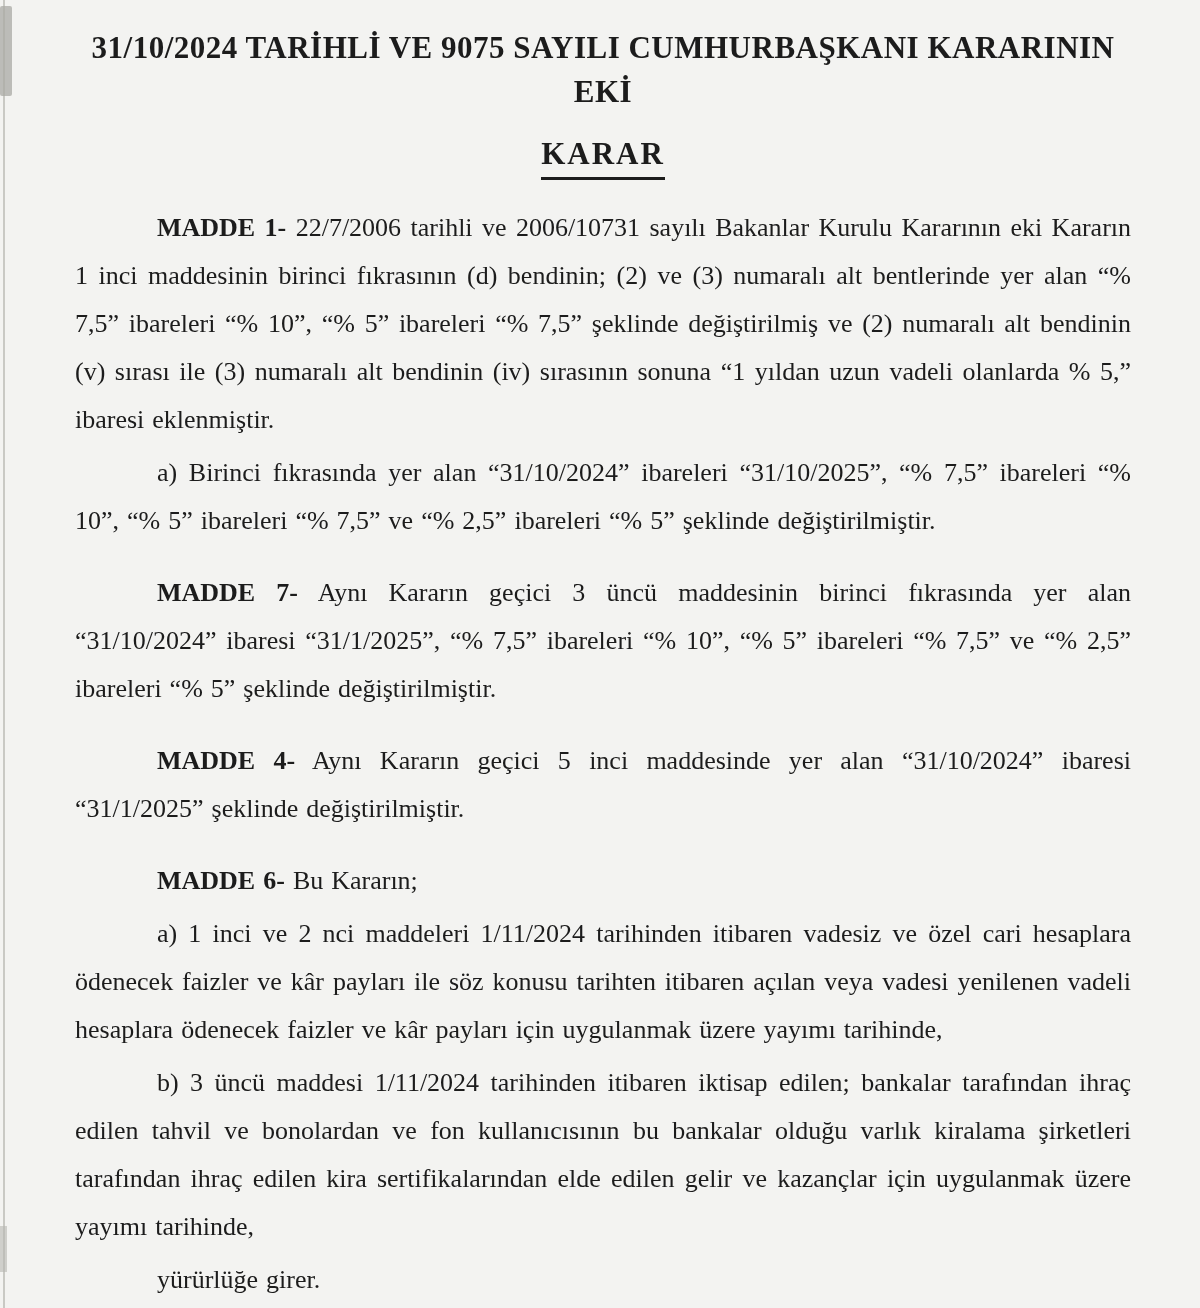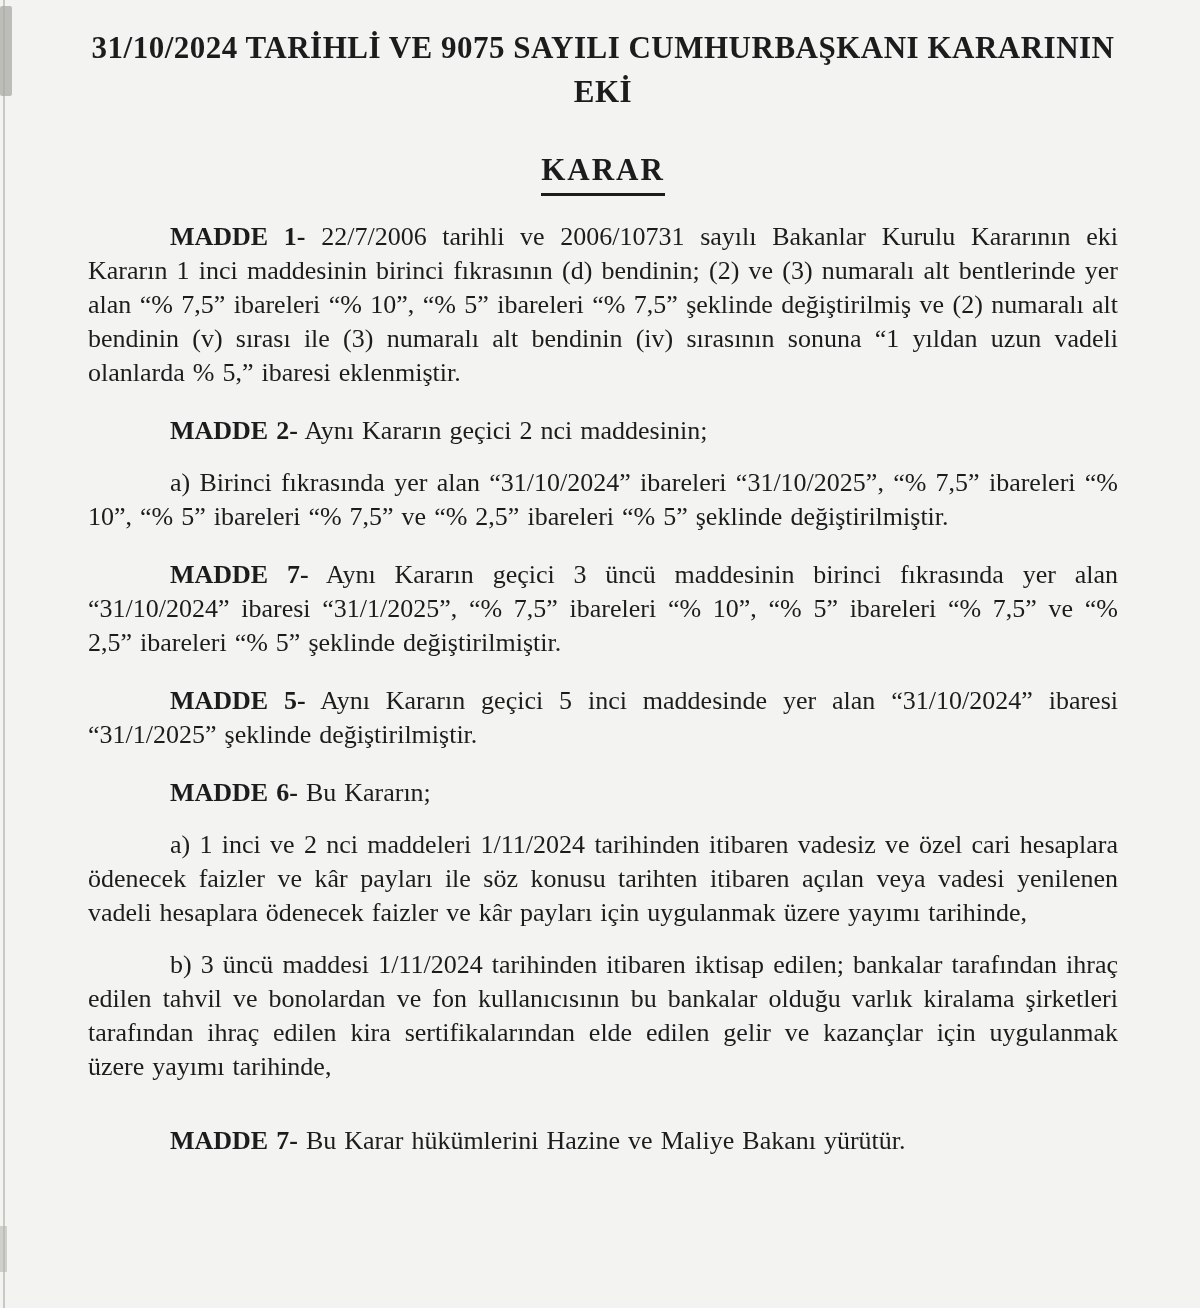--- a/index.html
+++ b/index.html
@@ -51,28 +51,28 @@
     line-height: 44px;
     letter-spacing: 0.5px;
     margin: 0;
   }
   .title-line2 {
     display: inline-block;
     font-size: 31px;
     font-weight: bold;
     line-height: 44px;
     letter-spacing: 2px;
-    margin-top: 16px;
+    margin-top: 0;
     border-bottom: 3px solid #1c1c1c;
     padding-bottom: 1px;
   }
   .body-text p.para {
-    margin: 18px;
+    margin: 5px;
     font-size: 26px;
-    line-height: 34px;
+    line-height: 48px;
     text-align: justify;
     text-indent: 82px;
     word-spacing: 1.5px;
   }
   .body-text p.para.article-start {
     margin-top: 24px;
   }
   .body-text p.para.last-article {
     margin-top: 40px;
   }
@@ -91,34 +91,34 @@
   <div class="title-block">
     <div class="title-line1">31/10/2024 TARİHLİ VE 9075 SAYILI CUMHURBAŞKANI KARARININ EKİ</div>
     <br>
     <span class="title-line2">KARAR</span>
   </div>
 
   <div class="body-text">
 
       <p class="para article-start"><b>MADDE 1-</b> <span>22/7/2006 tarihli ve 2006/10731 sayılı Bakanlar Kurulu Kararının eki Kararın 1 inci maddesinin birinci fıkrasının (d) bendinin; (2) ve (3) numaralı alt bentlerinde yer alan “% 7,5” ibareleri “% 10”, “% 5” ibareleri “% 7,5” şeklinde değiştirilmiş ve (2) numaralı alt bendinin (v) sırası ile (3) numaralı alt bendinin (iv) sırasının sonuna “1 yıldan uzun vadeli olanlarda % 5,” ibaresi eklenmiştir.</span></p>
 
-      <p class="para article-start"><b>MADDE 2-</b> <span>Aynı Kararın geçici 2 nci maddesinin;</span></p>
 
       <p class="para"> <span>a) Birinci fıkrasında yer alan “31/10/2024” ibareleri “31/10/2025”, “% 7,5” ibareleri “% 10”, “% 5” ibareleri “% 7,5” ve “% 2,5” ibareleri “% 5” şeklinde değiştirilmiştir.</span></p>
 
 
       <p class="para article-start"><b>MADDE 7-</b> <span>Aynı Kararın geçici 3 üncü maddesinin birinci fıkrasında yer alan “31/10/2024” ibaresi “31/1/2025”, “% 7,5” ibareleri “% 10”, “% 5” ibareleri “% 7,5” ve “% 2,5” ibareleri “% 5” şeklinde değiştirilmiştir.</span></p>
 
 
-      <p class="para article-start"><b>MADDE 5-</b> <span>Aynı Kararın geçici 5 inci maddesinde yer alan “31/10/2024” ibaresi “31/1/2025” şeklinde değiştirilmiştir.</span></p>
+      <p class="para article-start"><b>MADDE 4-</b> <span>Aynı Kararın geçici 5 inci maddesinde yer alan “31/10/2024” ibaresi “31/1/2025” şeklinde değiştirilmiştir.</span></p>
 
       <p class="para article-start"><b>MADDE 6-</b> <span>Bu Kararın;</span></p>
 
       <p class="para"> <span>a) 1 inci ve 2 nci maddeleri 1/11/2024 tarihinden itibaren vadesiz ve özel cari hesaplara ödenecek faizler ve kâr payları ile söz konusu tarihten itibaren açılan veya vadesi yenilenen vadeli hesaplara ödenecek faizler ve kâr payları için uygulanmak üzere yayımı tarihinde,</span></p>
 
       <p class="para"> <span>b) 3 üncü maddesi 1/11/2024 tarihinden itibaren iktisap edilen; bankalar tarafından ihraç edilen tahvil ve bonolardan ve fon kullanıcısının bu bankalar olduğu varlık kiralama şirketleri tarafından ihraç edilen kira sertifikalarından elde edilen gelir ve kazançlar için uygulanmak üzere yayımı tarihinde,</span></p>
 
 
+      <p class="para"> <span>yürürlüğe girer.</span></p>
 
       <p class="para article-start last-article"><b>MADDE 7-</b> <span>Bu Karar hükümlerini Hazine ve Maliye Bakanı yürütür.</span></p>
 
   </div>
 </div>
 
 </body></html>

